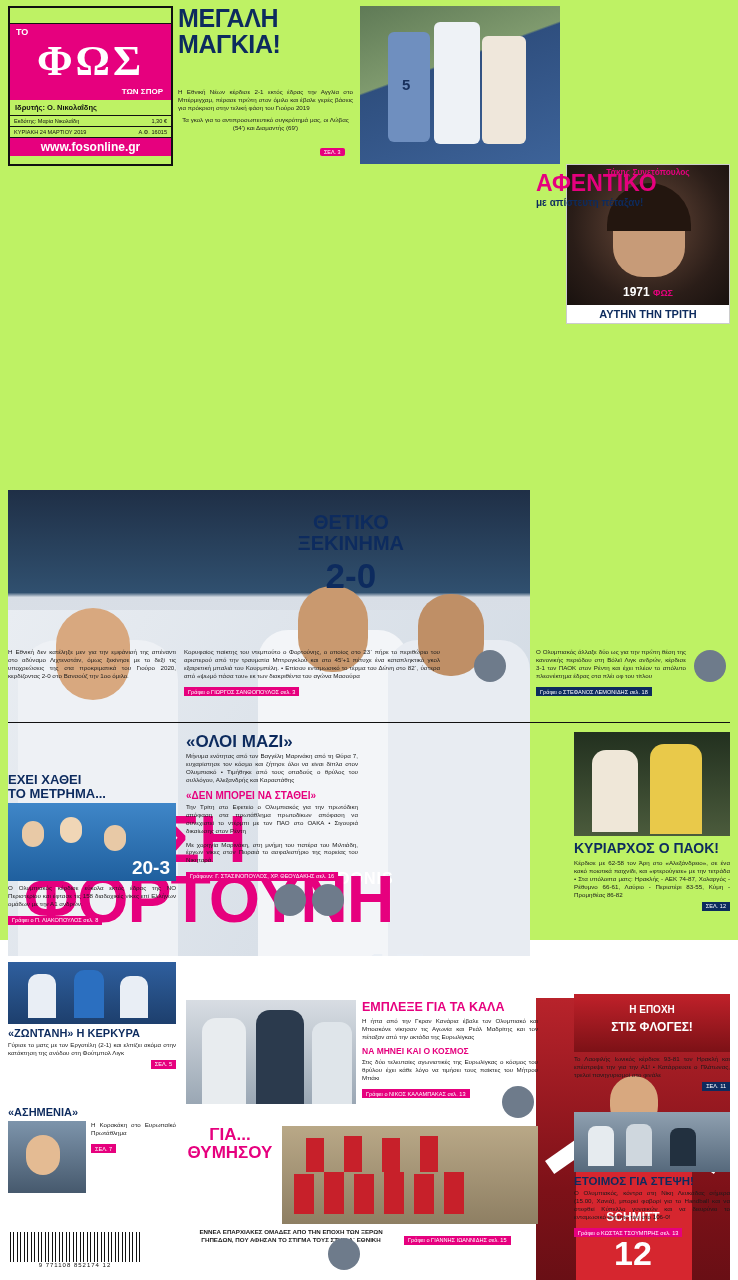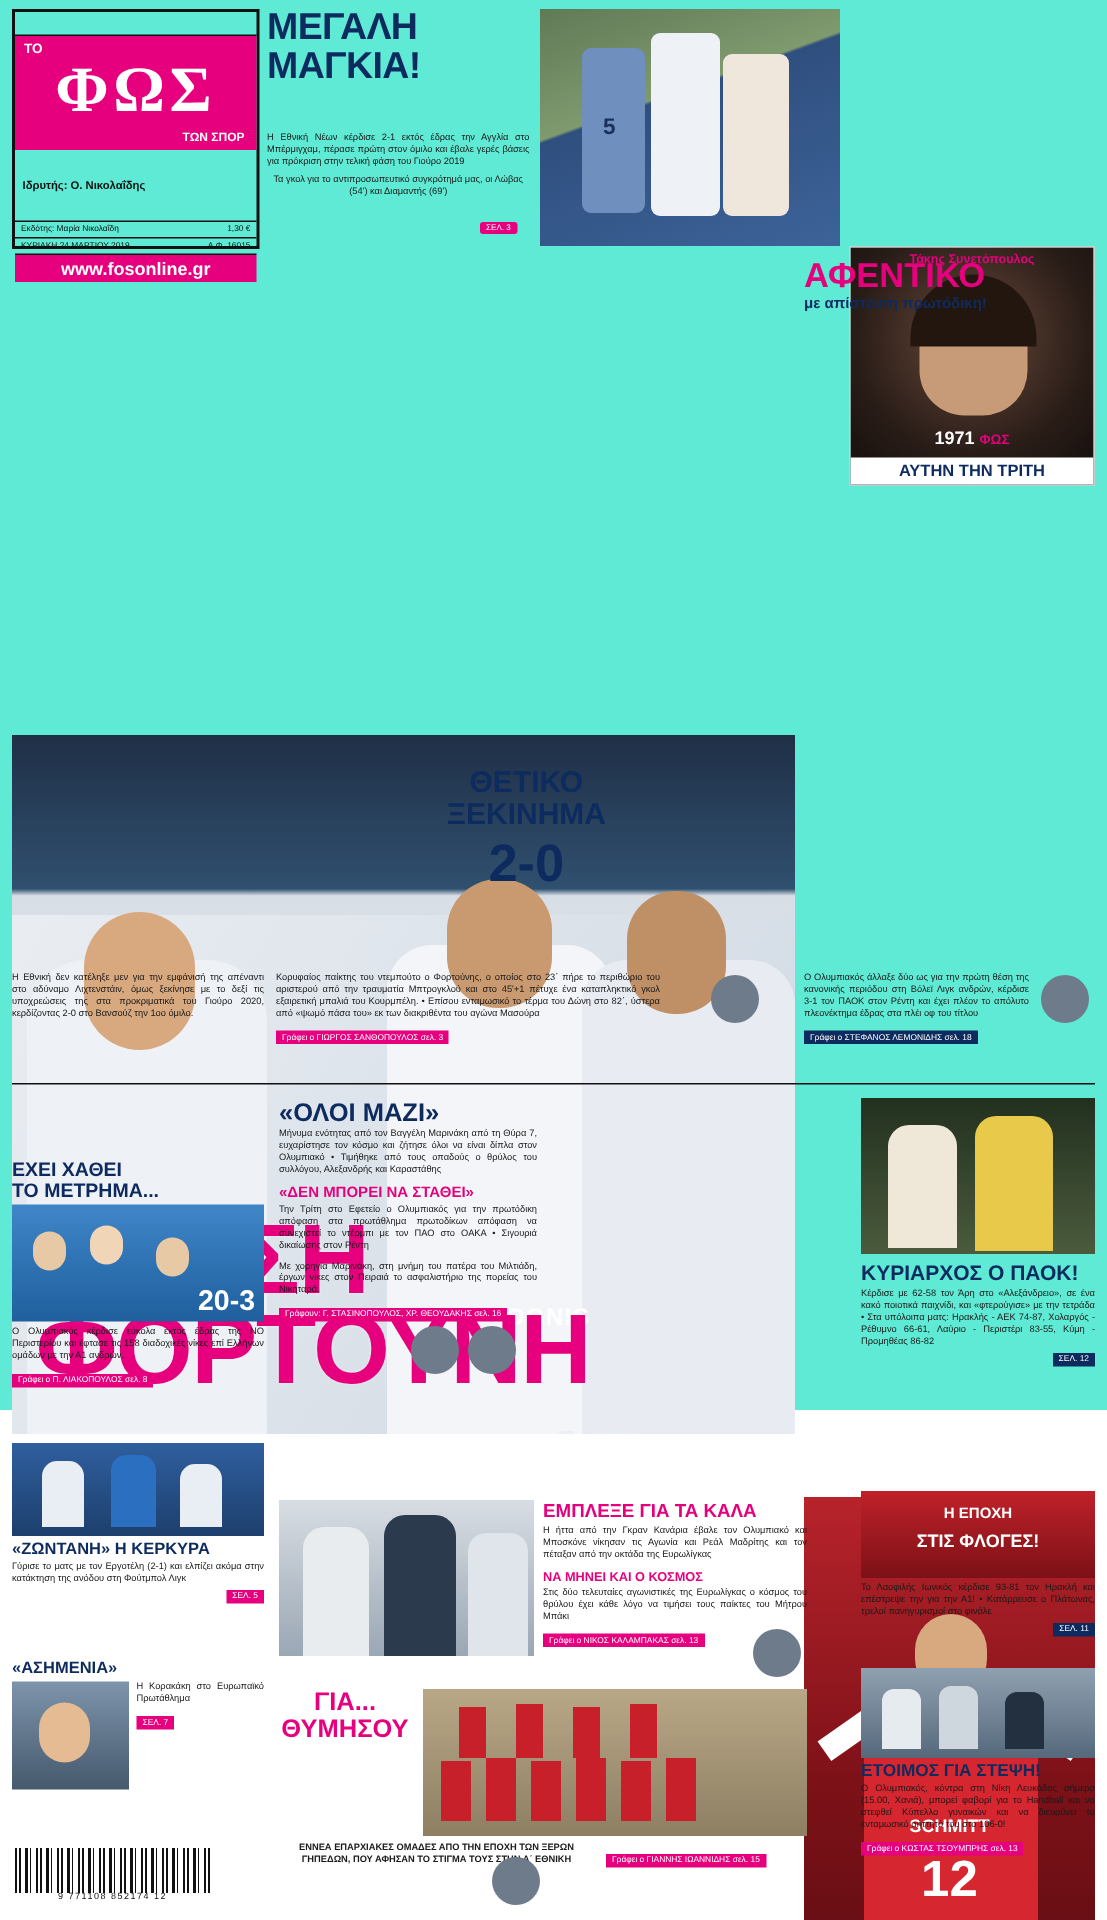--- a/index.html
+++ b/index.html
@@ -4,39 +4,39 @@
 <style>
   * { box-sizing: border-box; }
   html, body { margin:0; padding:0; background:#fff; }
   body {
     width:738px; height:1280px;
     font-family:"Liberation Sans", sans-serif;
     color:#111;
     position:relative;
     overflow:hidden;
   }
-  .page { position:relative; width:738px; height:940px; background:#5eead4; }
+  .page { position:relative; width:738px; height:940px; background:#bef264; }
 
   
   .abs { position:absolute; }
   .photo { background:#c9d2dc; overflow:hidden; position:relative; }
   .cap { font-size:6.2px; line-height:1.28; color:#1a1a1a; text-align:justify; }
   .pink { color:#e6007e; }
   .navy { color:#0d2b5e; }
   .divider { background:#111; }
 
   
   .masthead { left:8px; top:6px; width:165px; height:160px; border:2px solid #111; }
   .mh-top { height:16px; border-bottom:1px solid #111; font-size:7px; padding:2px 4px; }
   .mh-logo { height:76px; background:#e6007e; position:relative; }
   .mh-logo .to { position:absolute; left:6px; top:3px; color:#fff; font-size:9px; font-weight:bold;}
   .mh-logo .fos { position:absolute; left:0; right:0; top:12px; text-align:center;
       color:#fff; font-size:43px; font-weight:bold; letter-spacing:3px; font-family:"Liberation Serif", serif;}
   .mh-logo .ton { position:absolute; right:8px; bottom:4px; color:#fff; font-size:8px; font-weight:bold; }
-  .mh-sub { font-size:7.5px; padding:19px 5px; border-bottom:1px solid #111; font-weight:bold;}
+  .mh-sub { font-size:7.5px; padding:3px 5px; border-bottom:1px solid #111; font-weight:bold;}
   .mh-info { font-size:5.6px; padding:2px 4px; display:flex; justify-content:space-between; border-bottom:1px solid #111;}
   .mh-site { background:#e6007e; color:#fff; font-size:12px; font-weight:bold; text-align:center; padding:2px 0;}
 
   
   .top-head { left:178px; top:6px; width:175px; }
   .top-head .l1, .top-head .l2 { color:#0d2b5e; font-size:25px; font-weight:bold; line-height:1.03; letter-spacing:-.4px;}
   .top-text { left:178px; top:88px; width:175px; }
   .top-photo { left:360px; top:6px; width:200px; height:158px; }
   .seal { left:320px; top:148px; background:#e6007e; color:#fff; font-size:5.4px; padding:1px 4px; border-radius:2px;}
 
@@ -183,21 +183,21 @@
     <div class="donis">DONIS</div>
     <div class="num15">15</div>
     <div class="hero-big">
       <div>ΚΛΑΣΗ</div>
       <div>ΦΟΡΤΟΥΝΗ</div>
     </div>
   </div>
 
   <div class="abs r-head">
     <div class="t1">ΑΦΕΝΤΙΚΟ</div>
-    <div class="t2">με απίστευτη πρωτόδικη!</div>
+    <div class="t2">με απίστευτη πέταξαν!</div>
   </div>
   <div class="abs r-photo photo" style="background:linear-gradient(180deg,#b8232b 0%,#7d1118 45%,#4a0c10 100%);">
     <div class="abs" style="left:40px;top:120px;width:116px;height:200px;background:#d6262f;border-radius:24px 24px 0 0;"></div>
     <div class="abs" style="left:74px;top:78px;width:48px;height:54px;border-radius:24px;background:#d8a87f;"></div>
     <div class="abs" style="left:10px;top:150px;width:40px;height:16px;background:#fff;transform:rotate(-35deg);"></div>
     <div class="abs" style="left:146px;top:150px;width:40px;height:16px;background:#fff;transform:rotate(35deg);"></div>
     <div class="abs" style="left:0;right:0;top:212px;text-align:center;color:#fff;font-size:12px;font-weight:bold;">SCHMITT</div>
     <div class="abs" style="left:0;right:0;top:236px;text-align:center;color:#fff;font-size:34px;font-weight:bold;">12</div>
   </div>
 

